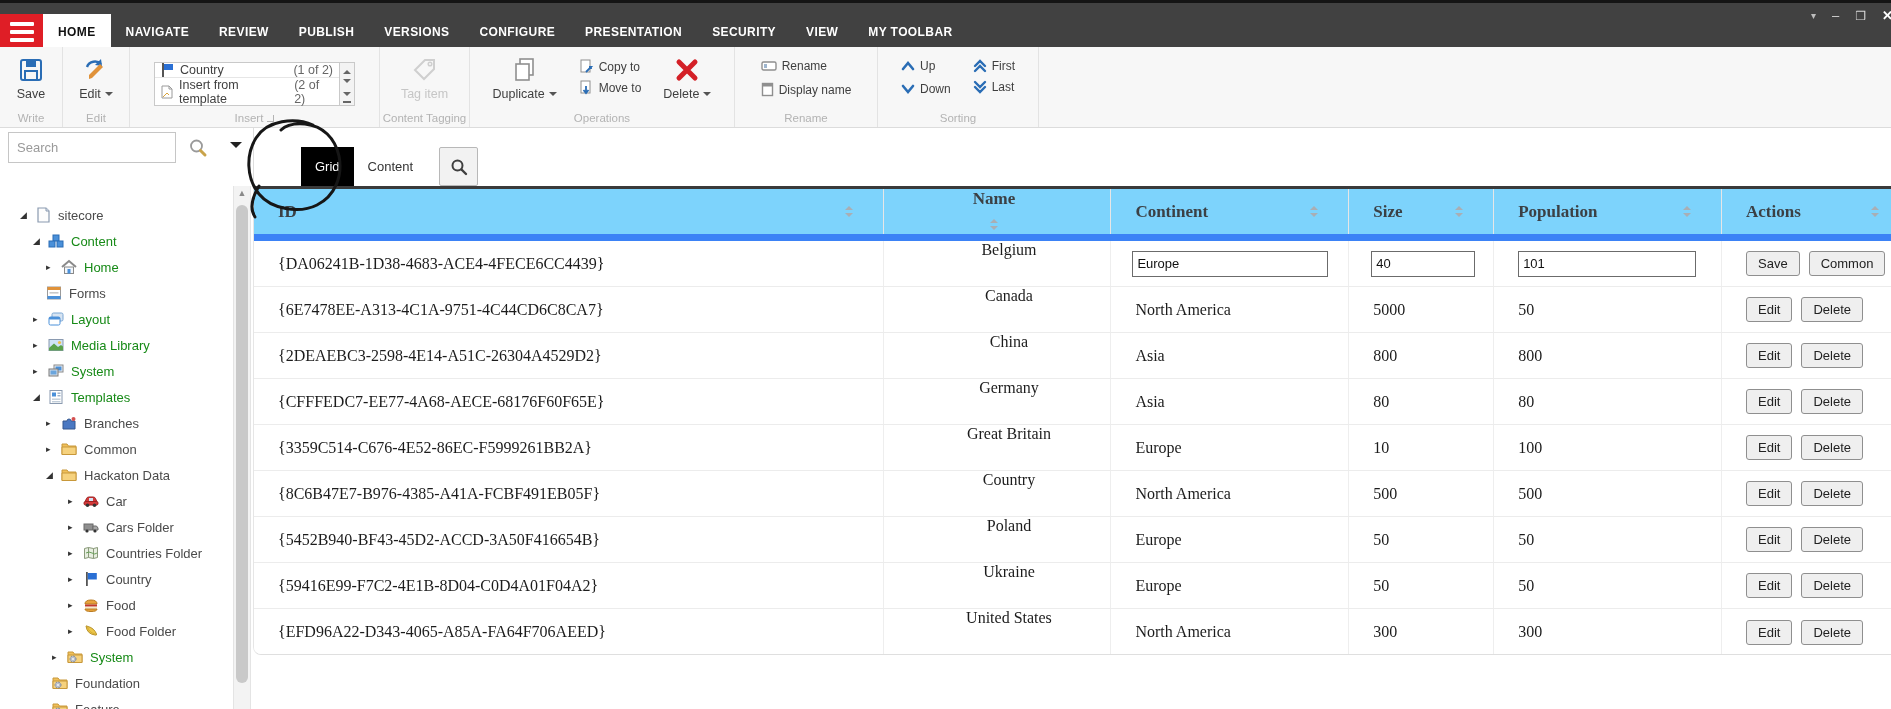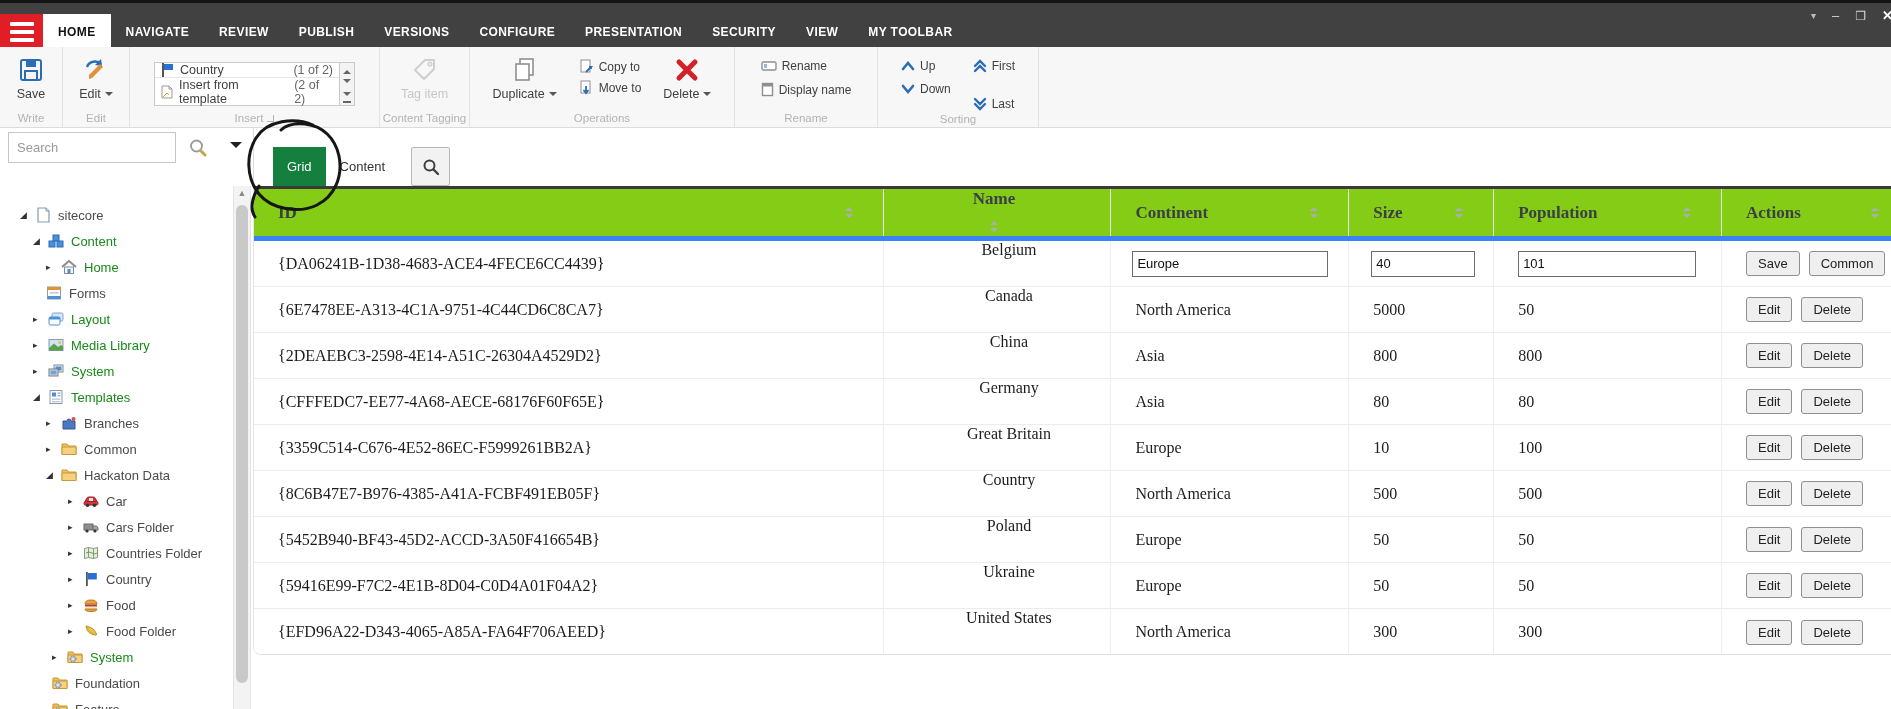--- a/index.html
+++ b/index.html
@@ -44,21 +44,21 @@
   
   .subbar{position:absolute;left:0;top:128px;width:1891px;height:58px;background:#fff;}
   .searchwrap{position:absolute;left:8px;top:4px;display:flex;align-items:center;}
   .searchinput{width:168px;height:31px;border:1px solid #c6c6c6;padding:0 8px;font-size:13px;color:#444;outline:none;}
   .searchinput::placeholder{color:#9a9a9a;}
   .mag{margin-left:12px;cursor:pointer;}
   .sbcaret{margin-left:22px;width:0;height:0;border:6px solid transparent;border-top-color:#222;cursor:pointer;}
   .vsep-top{position:absolute;left:253px;top:0;width:1px;height:58px;background:#ddd;}
   .viewtabs{position:absolute;left:273px;top:19px;height:39px;display:flex;align-items:stretch;}
   .vtab{display:flex;align-items:center;justify-content:center;padding:0 14px;font-size:13px;cursor:pointer;}
-  .vtab.dark{background:#15803d;color:#fff;min-width:52px;}
+  .vtab.dark{background:#000000;color:#fff;min-width:52px;margin-left:28px;}
   .vtab.light{background:#fff;color:#333;min-width:64px;}
   .vsearchbtn{margin-left:12px;width:39px;background:#f2f2f2;border:1px solid #b8b8b8;border-radius:2px;display:flex;align-items:center;justify-content:center;cursor:pointer;}
 
   
   .annot{position:absolute;left:243px;top:116px;pointer-events:none;z-index:30;}
 
   
   .treepanel{position:absolute;left:0;top:186px;width:233px;height:523px;background:#fff;overflow:hidden;}
   .trow{display:flex;align-items:center;height:26px;font-size:13px;color:#4a4a4a;cursor:pointer;white-space:nowrap;}
   .trow .arr{width:15px;font-size:9px;color:#333;flex:none;cursor:pointer;}
@@ -66,21 +66,21 @@
   .green{color:#178a17;}
   .gray{color:#4a4a4a;}
 
   
   .tscroll{position:absolute;left:233px;top:186px;width:18px;height:523px;background:#f3f3f3;border-left:1px solid #e4e4e4;border-right:1px solid #e4e4e4;}
   .tscroll .up{position:absolute;left:0;top:2px;width:100%;text-align:center;font-size:9px;color:#8a8a8a;cursor:pointer;}
   .tthumb{position:absolute;left:2px;top:19px;width:12px;height:478px;background:#c9c9c9;border-radius:6px;cursor:pointer;}
 
   
   .gridpanel{position:absolute;left:253px;top:186px;width:1638px;height:469px;background:#fcfdfe;border-top:3px solid #3a3a3a;border-left:1px solid #e6e6e6;border-bottom:1px solid #dfdfdf;border-radius:0 0 0 8px;font-family:"Liberation Serif",serif;overflow:hidden;}
-  .ghead{display:flex;height:52px;background:#84cc16;border-bottom:5px solid #3b82f6;}
+  .ghead{display:flex;height:52px;background:#7dd3fc;border-bottom:7px solid #3b82f6;}
   .hc{display:flex;align-items:center;justify-content:space-between;padding:0 30px 0 24px;border-right:1px solid #e6e6e6;font-size:17px;font-weight:bold;color:#3b4045;cursor:pointer;}
   .hc:last-child{border-right:none;padding-right:12px;}
   .sort{display:flex;flex-direction:column;gap:3px;cursor:pointer;}
   .sort .su{width:0;height:0;border:4.5px solid transparent;border-bottom-color:#a9aeb4;}
   .sort .sd{width:0;height:0;border:4.5px solid transparent;border-top-color:#a9aeb4;}
   .grow{display:flex;height:46px;border-bottom:1px solid #ececec;background:#fff;}
   .grow:last-child{border-bottom:none;}
   .gc{display:flex;align-items:center;padding-left:24px;border-right:1px solid #eeeeee;font-size:16px;color:#1c1c1c;overflow:hidden;white-space:nowrap;}
   .gc:last-child{border-right:none;}
   .c-id{width:630px;}
@@ -309,21 +309,21 @@
           </div>
           <div class="smallbtn">
             <span>
               <svg width="14" height="12" viewBox="0 0 14 12">
                   <path d="M2 3 L7 9 L12 3" fill="none" stroke="#2a6db5" stroke-width="2.6" stroke-linecap="round"></path>
                 </svg>
             </span>
             <span>Down</span>
           </div>
         </div>
-        <div class="smallstack" style="gap:24px;text-align:center;">
+        <div class="smallstack" style="gap:7px;text-align:center;">
           <div class="smallbtn">
             <span>
               <svg width="14" height="14" viewBox="0 0 14 14">
                   <path d="M2 7 L7 2 L12 7 M2 12 L7 7 L12 12" fill="none" stroke="#2a6db5" stroke-width="2.4" stroke-linecap="round"></path>
                 </svg>
             </span>
             <span>First</span>
           </div>
           <div class="smallbtn">
             <span>

